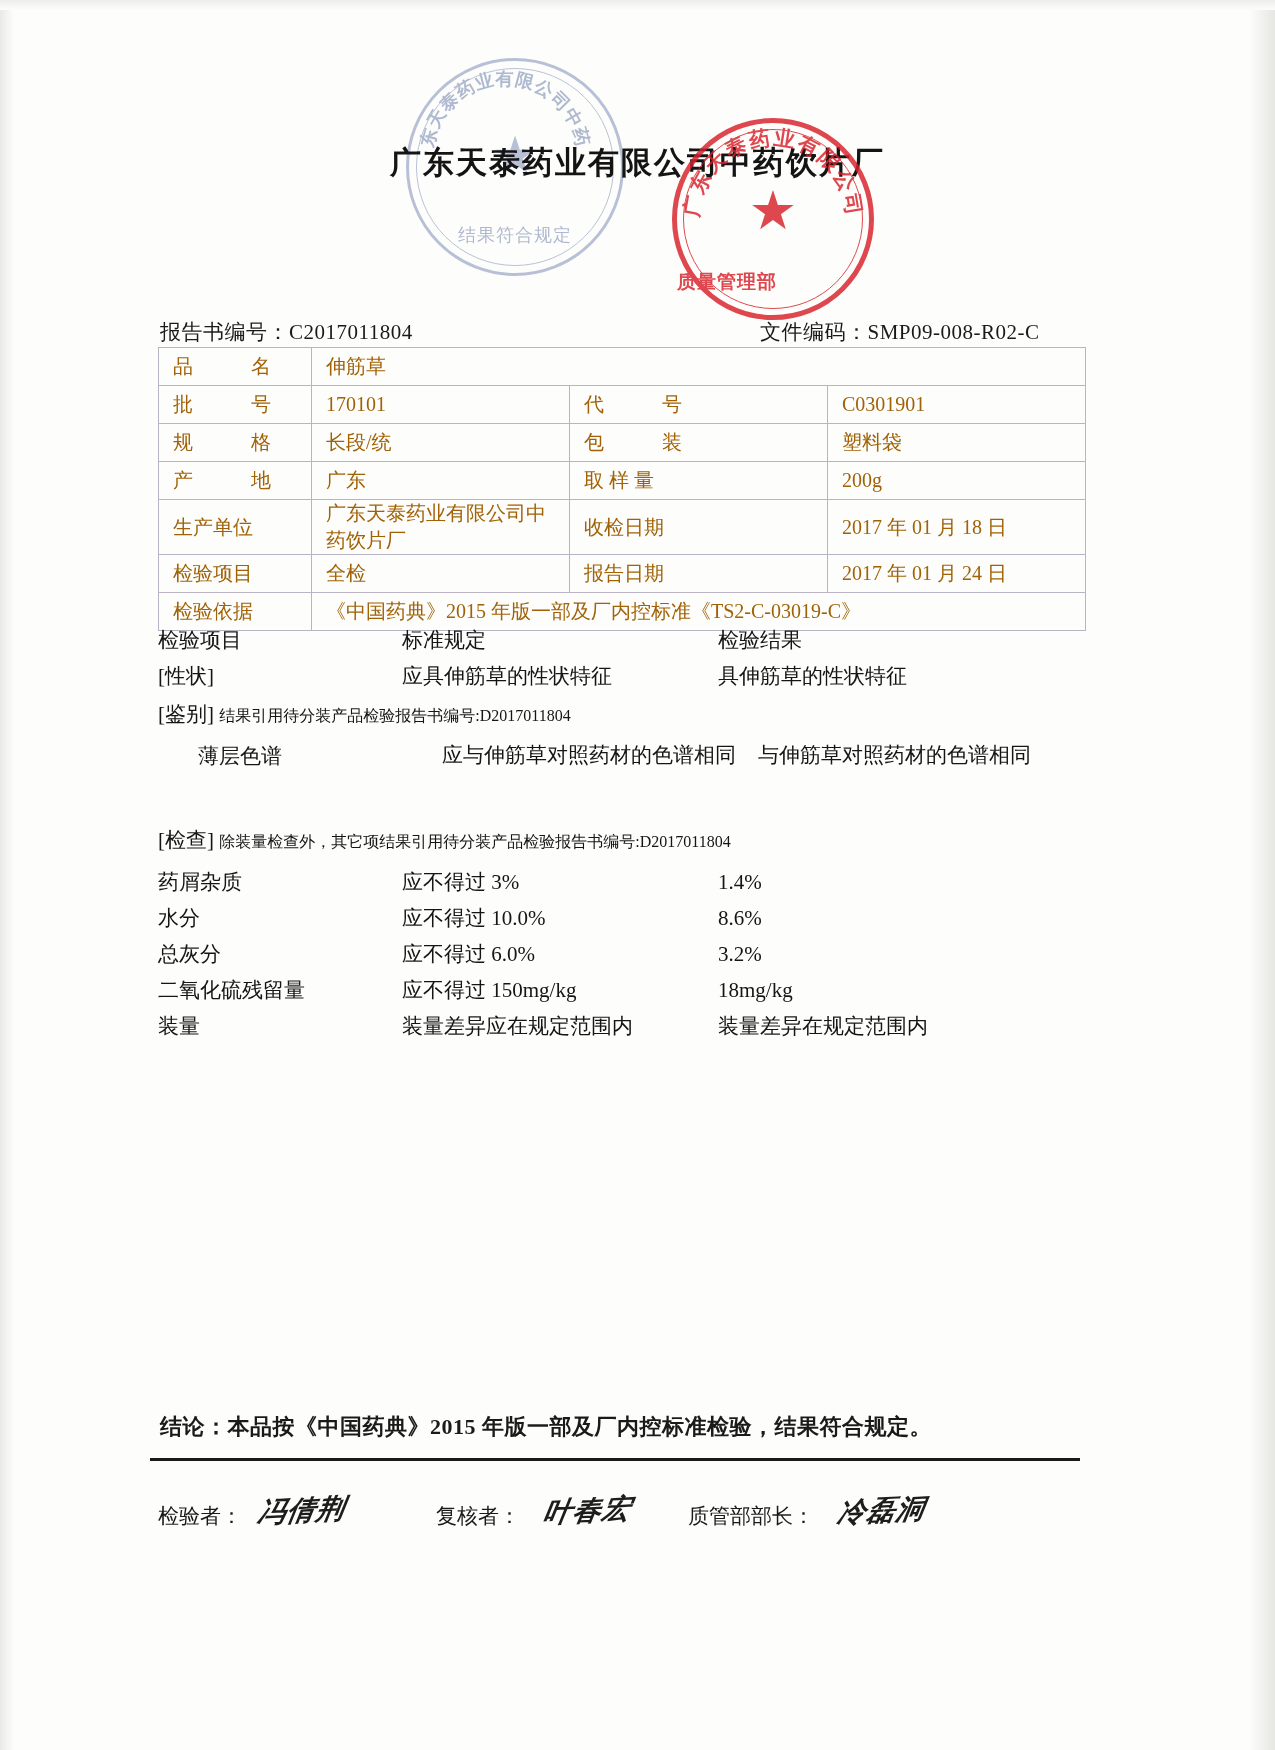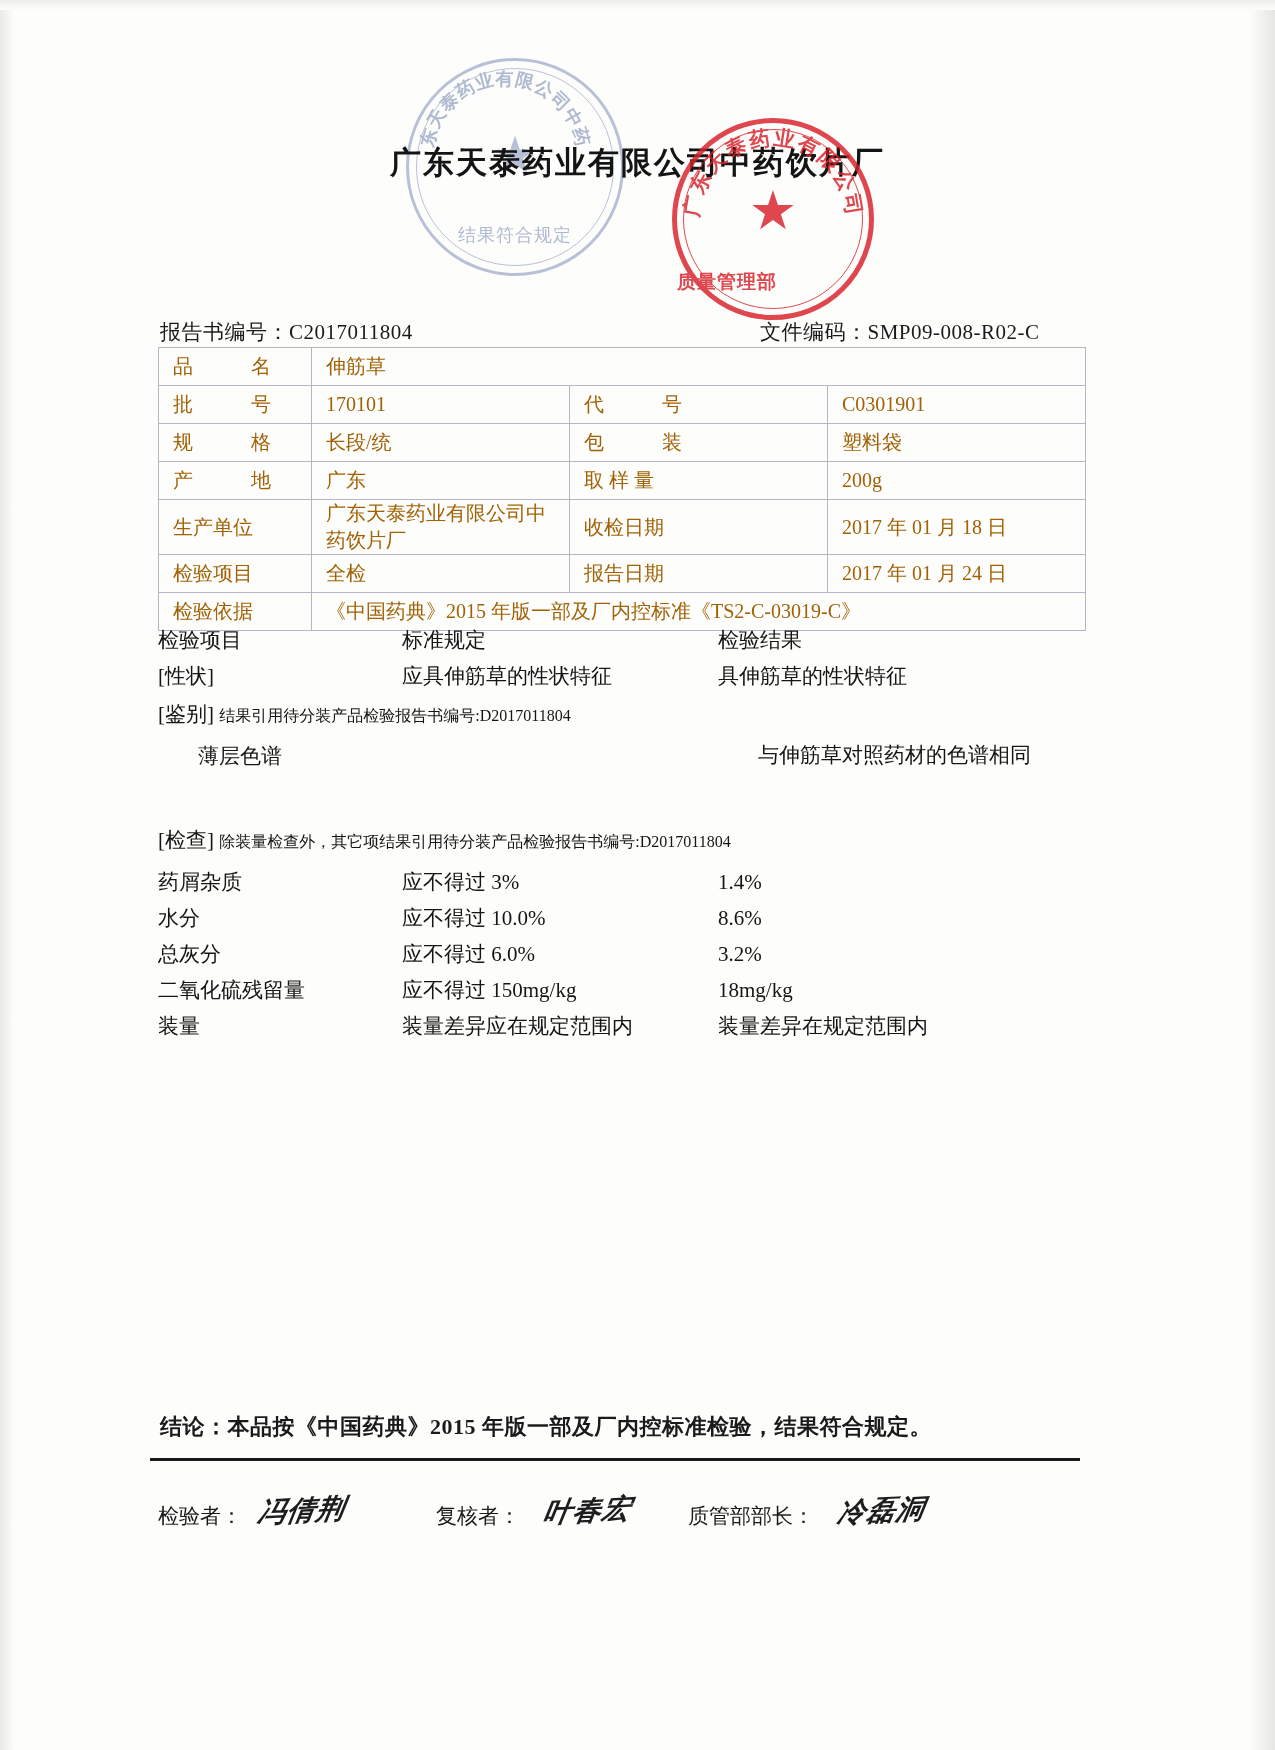--- a/index.html
+++ b/index.html
@@ -362,20 +362,21 @@
       <span class="col-c">具伸筋草的性状特征</span>
     </div>
 
     <div class="note-row" style="margin-top:4px;">
       <span>[鉴别]</span>
       <span class="note-small">结果引用待分装产品检验报告书编号:D2017011804</span>
     </div>
 
     <div class="row wrap2" style="min-height:70px; margin-top:6px;">
       <span class="col-a">薄层色谱</span>
+      <span class="col-b" style="line-height:34px;">应与伸筋草对照药材的色谱相同</span>
       <span class="col-c" style="line-height:34px;">与伸筋草对照药材的色谱相同</span>
     </div>
 
     <div class="note-row" style="margin-top:16px;">
       <span>[检查]</span>
       <span class="note-small">除装量检查外，其它项结果引用待分装产品检验报告书编号:D2017011804</span>
     </div>
 
     <div class="row" style="margin-top:6px;">
       <span class="col-a">药屑杂质</span>

